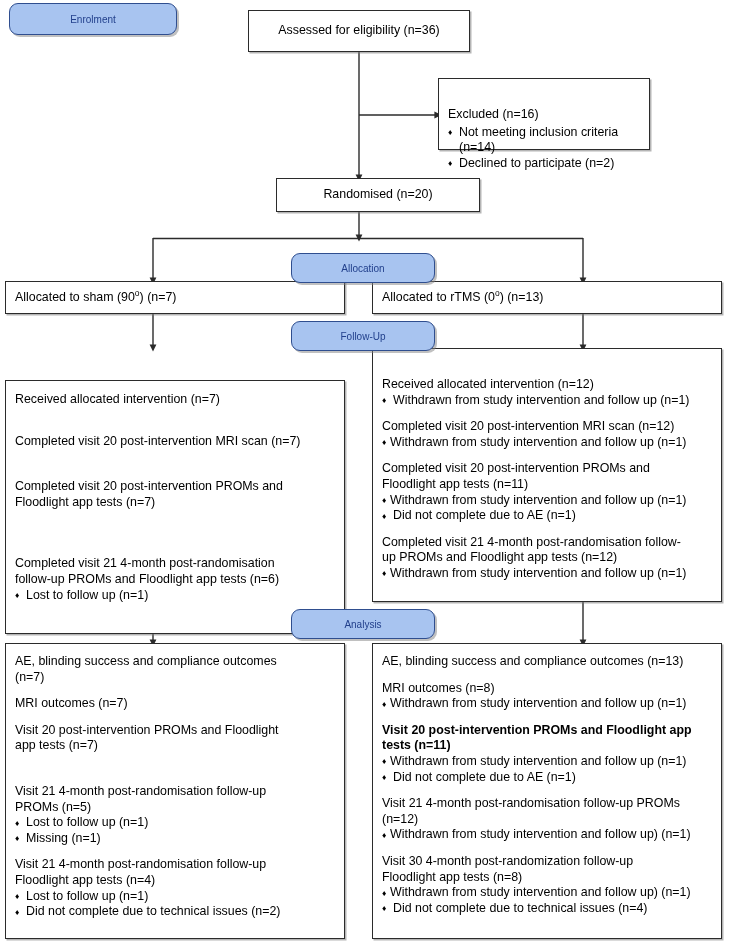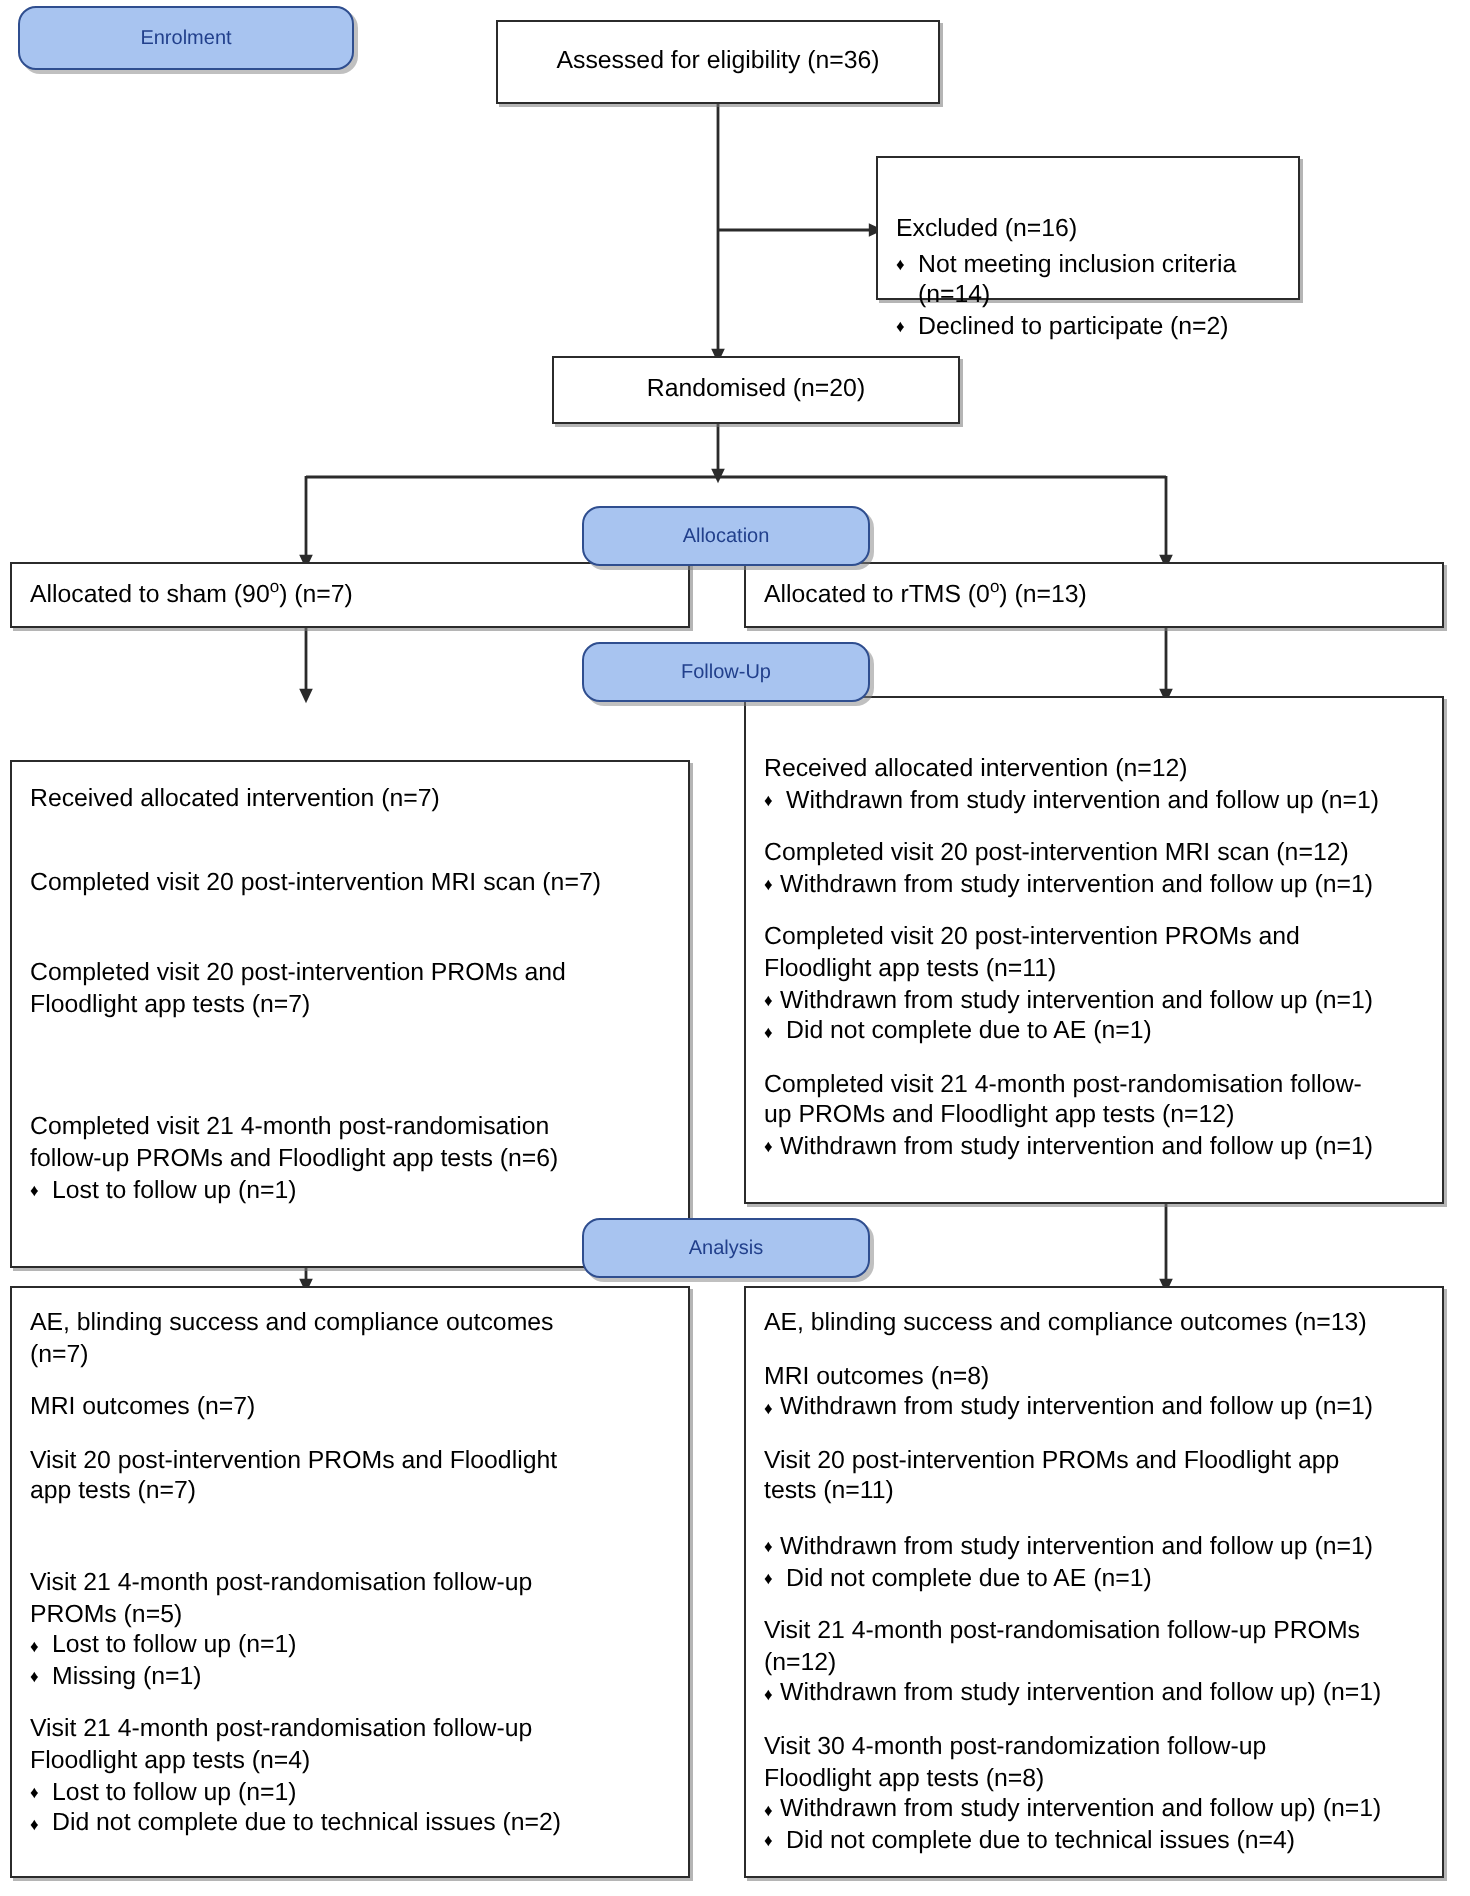--- a/index.html
+++ b/index.html
@@ -214,21 +214,21 @@
       <li>Did not complete due to technical issues (n=2)</li>
     </ul>
   </div>
 
   <div class="box" style="left:372px; top:643px; width:350px; height:296px; padding-top:10px;">
     <div class="para">AE, blinding success and compliance outcomes (n=13)</div>
     <div class="para" style="margin-bottom:0;">MRI outcomes (n=8)</div>
     <ul class="bullets" style="margin-bottom:11px;">
       <li class="tight">Withdrawn from study intervention and follow up (n=1)</li>
     </ul>
-    <div class="para" style="margin-bottom:12px;">Visit 20 post-intervention PROMs and Floodlight app
+    <div class="para" style="margin-bottom:0;font-weight:bold;">Visit 20 post-intervention PROMs and Floodlight app
 tests (n=11)</div>
     <ul class="bullets" style="margin-bottom:11px;">
       <li class="tight">Withdrawn from study intervention and follow up (n=1)</li>
       <li>Did not complete due to AE (n=1)</li>
     </ul>
     <div class="para" style="margin-bottom:0;">Visit 21 4-month post-randomisation follow-up PROMs
 (n=12)</div>
     <ul class="bullets" style="margin-bottom:11px;">
       <li class="tight">Withdrawn from study intervention and follow up) (n=1)</li>
     </ul>

